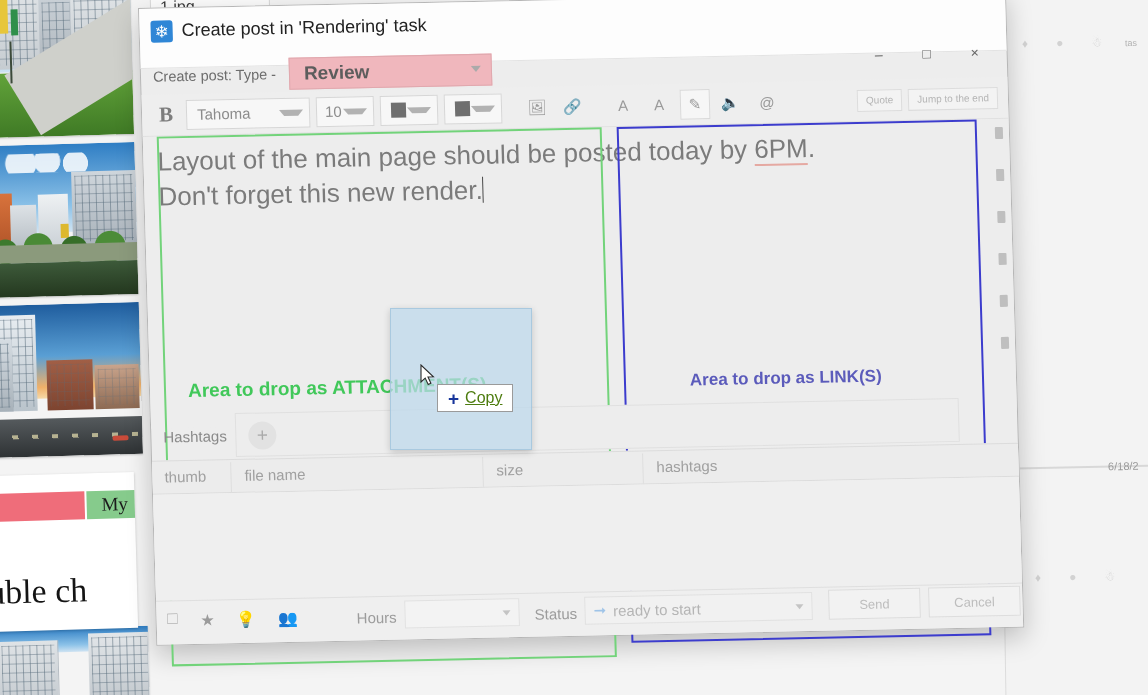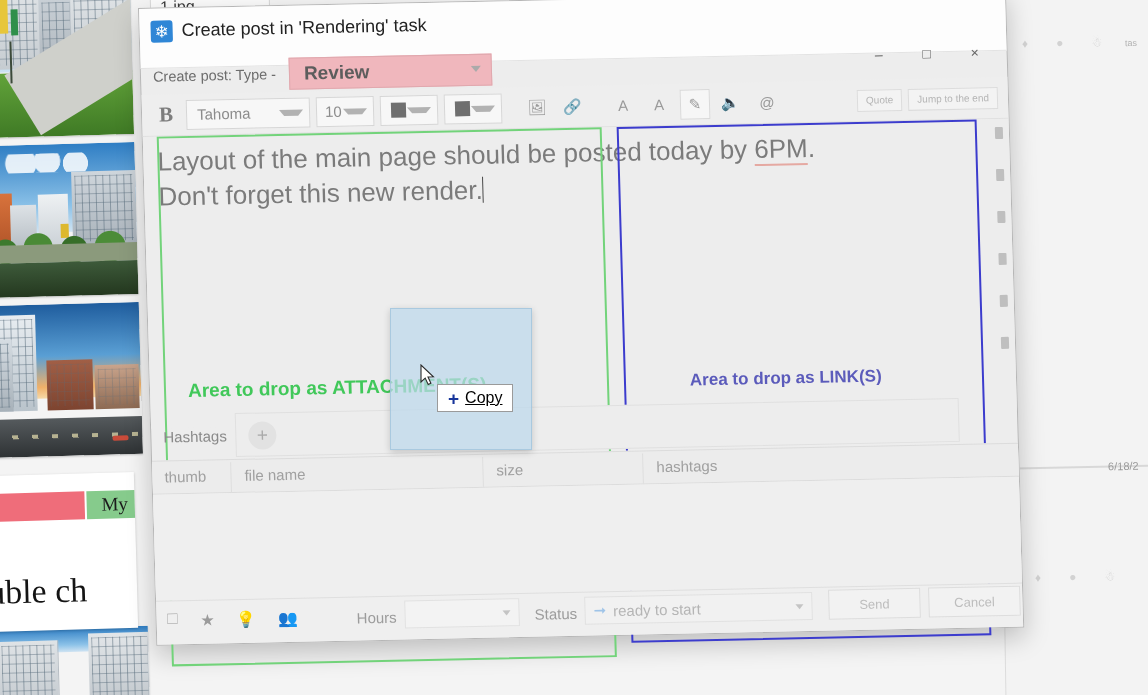--- a/index.html
+++ b/index.html
@@ -241,21 +241,21 @@
     position:absolute; left:390px; top:308px; width:142px; height:142px;
     background:rgba(189,216,235,.72); border:1px solid rgba(160,195,220,.8);
     box-shadow:0 2px 7px rgba(0,0,0,.18);
   }
   .cursor{ position:absolute; left:420px; top:364px; width:16px; height:24px; }
   .copy-tip{
     position:absolute; left:437px; top:384px; height:28px; background:#fff;
     border:1px solid #9a9a9a; display:flex; align-items:center; padding:0 10px; gap:6px;
   }
   .copy-plus{ color:#17359b; font-size:19px; font-weight:bold; line-height:1; }
-  .copy-text{ color:#000000; font-size:16px;text-decoration:underline; }
+  .copy-text{ color:#4d7c0f; font-size:16px;text-decoration:underline; }
 
   .top-strip{ position:absolute; left:150px; top:-4px; width:120px; height:22px;
     background:#fbfbfb; border:1px solid #d7d7d7; transform:rotate(-1.5deg);}
   .top-strip-label{ position:absolute; left:160px; top:-2px; font-size:16px; color:#3a3a3a;
     transform:rotate(-1.5deg);}
 </style>
 </head>
 <body>
 
 <div id="stage">

